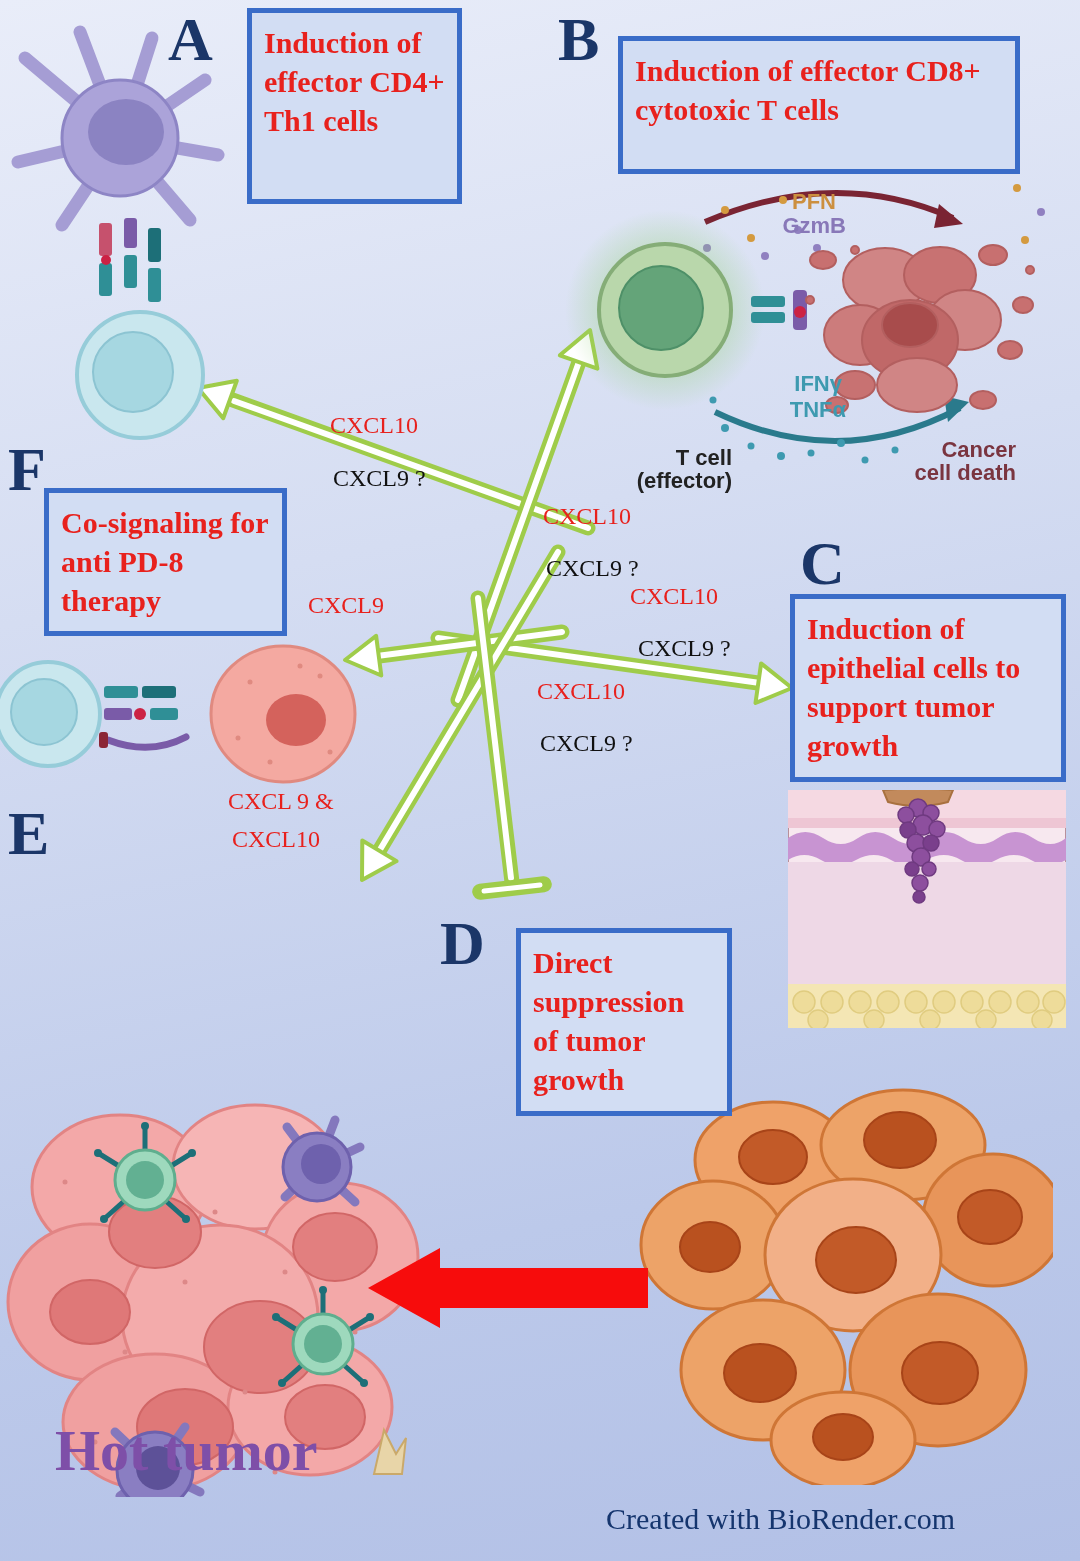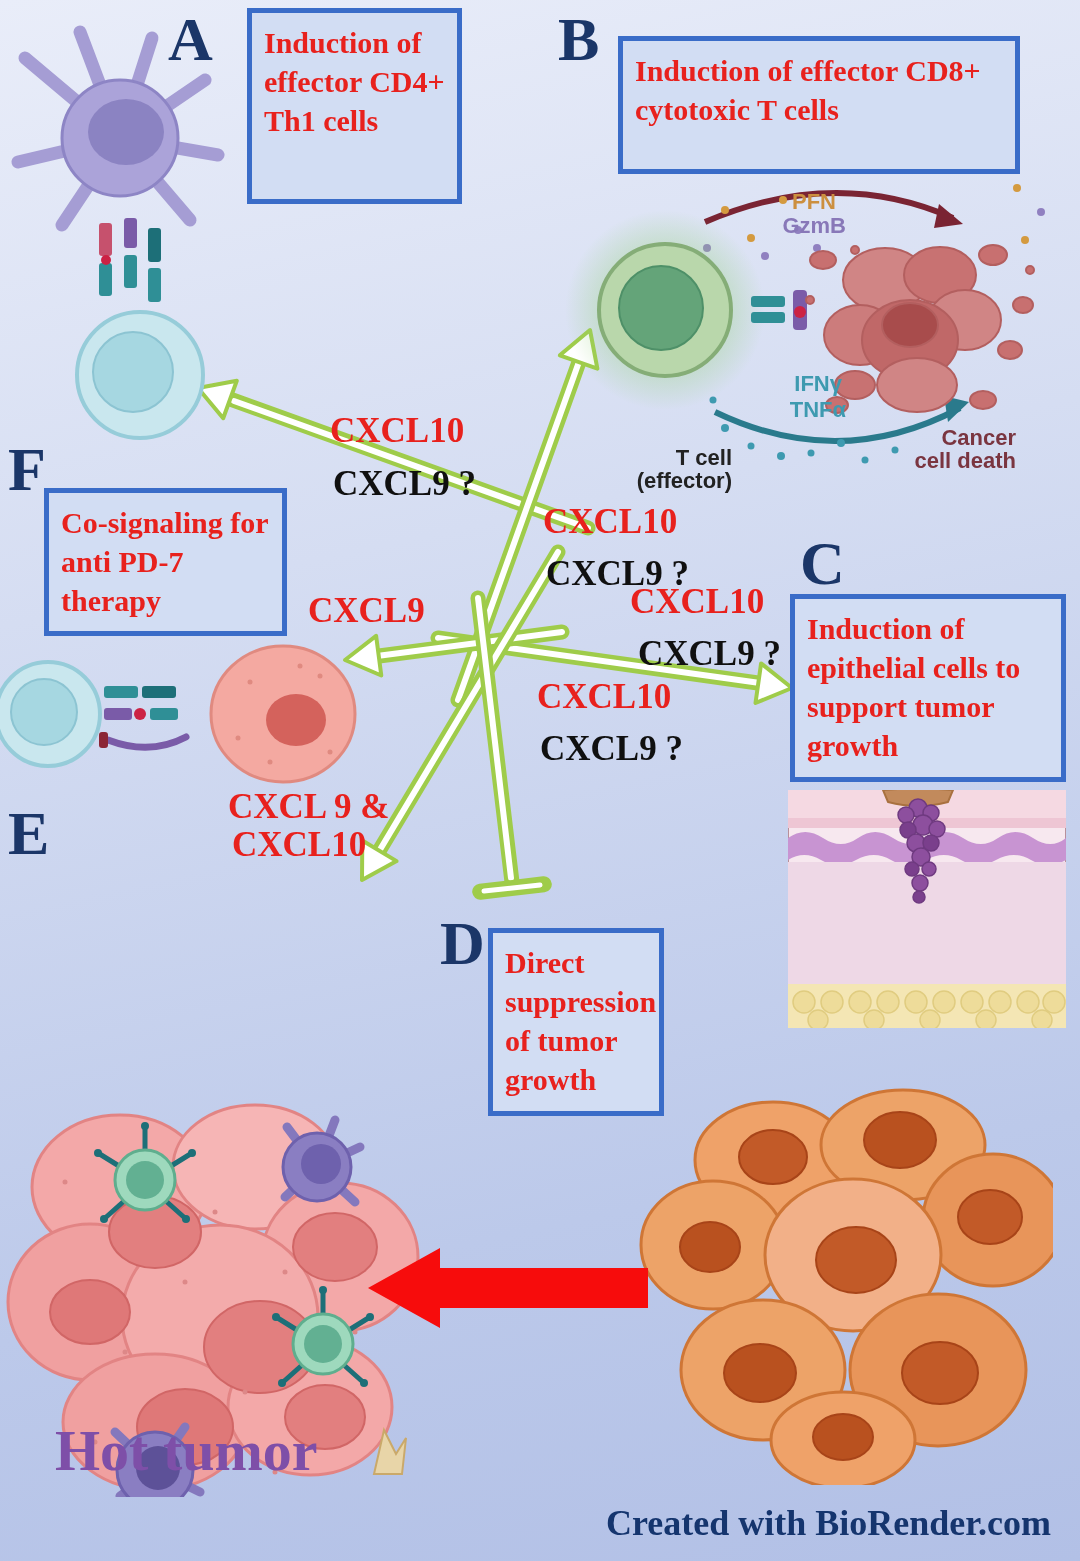--- a/index.html
+++ b/index.html
@@ -10,26 +10,26 @@
   }
   .abs{position:absolute;}
   .box{
     background:#d2ddf3;border:5px solid #3a6cc8;
     color:#e8211d;font-weight:bold;font-size:30px;line-height:1.3;
     padding:10px 12px;box-sizing:border-box;
   }
   .letter{
     color:#1b3668;font-weight:bold;font-size:62px;line-height:1;
   }
-  .lbl{font-weight:bold;font-size:35px;line-height:1.1;white-space:nowrap;}
+  .lbl{font-weight:normal;font-size:24px;line-height:1.1;white-space:nowrap;}
   .red{color:#e8211d;}
   .blk{color:#101010;margin-top:17px;}
   .ann{font-family:"Liberation Sans",sans-serif;font-weight:bold;font-size:22px;line-height:1.05;text-align:right;white-space:pre-line;}
   .title-purple{color:#7e4fa8;font-weight:bold;font-size:60px;line-height:1;white-space:nowrap;text-align:right;}
-  .credit{color:#15356e;font-weight:bold;font-size:36px;white-space:nowrap;}
+  .credit{color:#15356e;font-weight:normal;font-size:30px;white-space:nowrap;}
   .gshaft{stroke:#9fcc4a;stroke-width:15;}
   .wshaft{stroke:#ffffff;stroke-width:6;}
   .ghead{fill:#ffffff;stroke:#9fcc4a;stroke-width:4;stroke-linejoin:round;}
 </style>
 </head>
 <body>
 
 <div id="stage">
 
   <svg class="abs" style="left:0;top:0" width="1080" height="1561" viewBox="0 0 1080 1561">
@@ -344,22 +344,22 @@
   <div class="abs letter" style="left:168px;top:8px">A</div>
   <div class="abs letter" style="left:558px;top:8px">B</div>
   <div class="abs letter" style="left:800px;top:532px">C</div>
   <div class="abs letter" style="left:440px;top:912px">D</div>
   <div class="abs letter" style="left:8px;top:802px">E</div>
   <div class="abs letter" style="left:8px;top:438px">F</div>
 
   <div class="abs box" style="left:247px;top:8px;width:215px;height:196px">Induction of effector CD4+ Th1 cells</div>
   <div class="abs box" style="left:618px;top:36px;width:402px;height:138px">Induction of effector CD8+ cytotoxic T cells</div>
   <div class="abs box" style="left:790px;top:594px;width:276px;height:188px">Induction of epithelial cells to support tumor growth</div>
-  <div class="abs box" style="left:488px;top:928px;width:176px;height:188px">Direct suppression of tumor growth</div>
-  <div class="abs box" style="left:44px;top:488px;width:243px;height:148px">Co-signaling for anti PD-7 therapy</div>
+  <div class="abs box" style="left:516px;top:928px;width:216px;height:188px">Direct suppression of tumor growth</div>
+  <div class="abs box" style="left:44px;top:488px;width:243px;height:148px">Co-signaling for anti PD-8 therapy</div>
 
   <div class="abs lbl red" style="left:330px;top:412px">CXCL10</div>
   <div class="abs lbl blk" style="left:333px;top:448px">CXCL9 ?</div>
 
   <div class="abs lbl red" style="left:543px;top:503px">CXCL10</div>
   <div class="abs lbl blk" style="left:546px;top:538px">CXCL9 ?</div>
 
   <div class="abs lbl red" style="left:630px;top:583px">CXCL10</div>
   <div class="abs lbl blk" style="left:638px;top:618px">CXCL9 ?</div>
 
@@ -370,19 +370,19 @@
 
   <div class="abs lbl red" style="left:228px;top:788px">CXCL 9 &amp;</div>
   <div class="abs lbl red" style="left:232px;top:826px">CXCL10</div>
 
   <div class="abs ann" style="left:766px;top:190px;width:70px;color:#cc8f3f">PFN</div>
   <div class="abs ann" style="left:756px;top:214px;width:90px;color:#8878b8">GzmB</div>
   <div class="abs ann" style="left:766px;top:372px;width:76px;color:#3e9ab0">IFNγ</div>
   <div class="abs ann" style="left:762px;top:398px;width:84px;color:#3e9ab0">TNFα</div>
   <div class="abs ann" style="left:612px;top:446px;width:120px;color:#222222">T cell
 (effector)</div>
-  <div class="abs ann" style="left:876px;top:426px;width:140px;color:#7a3540">Cancer
+  <div class="abs ann" style="left:876px;top:438px;width:140px;color:#7a3540">Cancer
 cell death</div>
 
   <div class="abs title-purple" style="left:55px;top:1422px;font-size:58px">Hot tumor</div>
   <div class="abs credit" style="left:606px;top:1502px">Created with BioRender.com</div>
 
 </div>
 
 </body></html>

